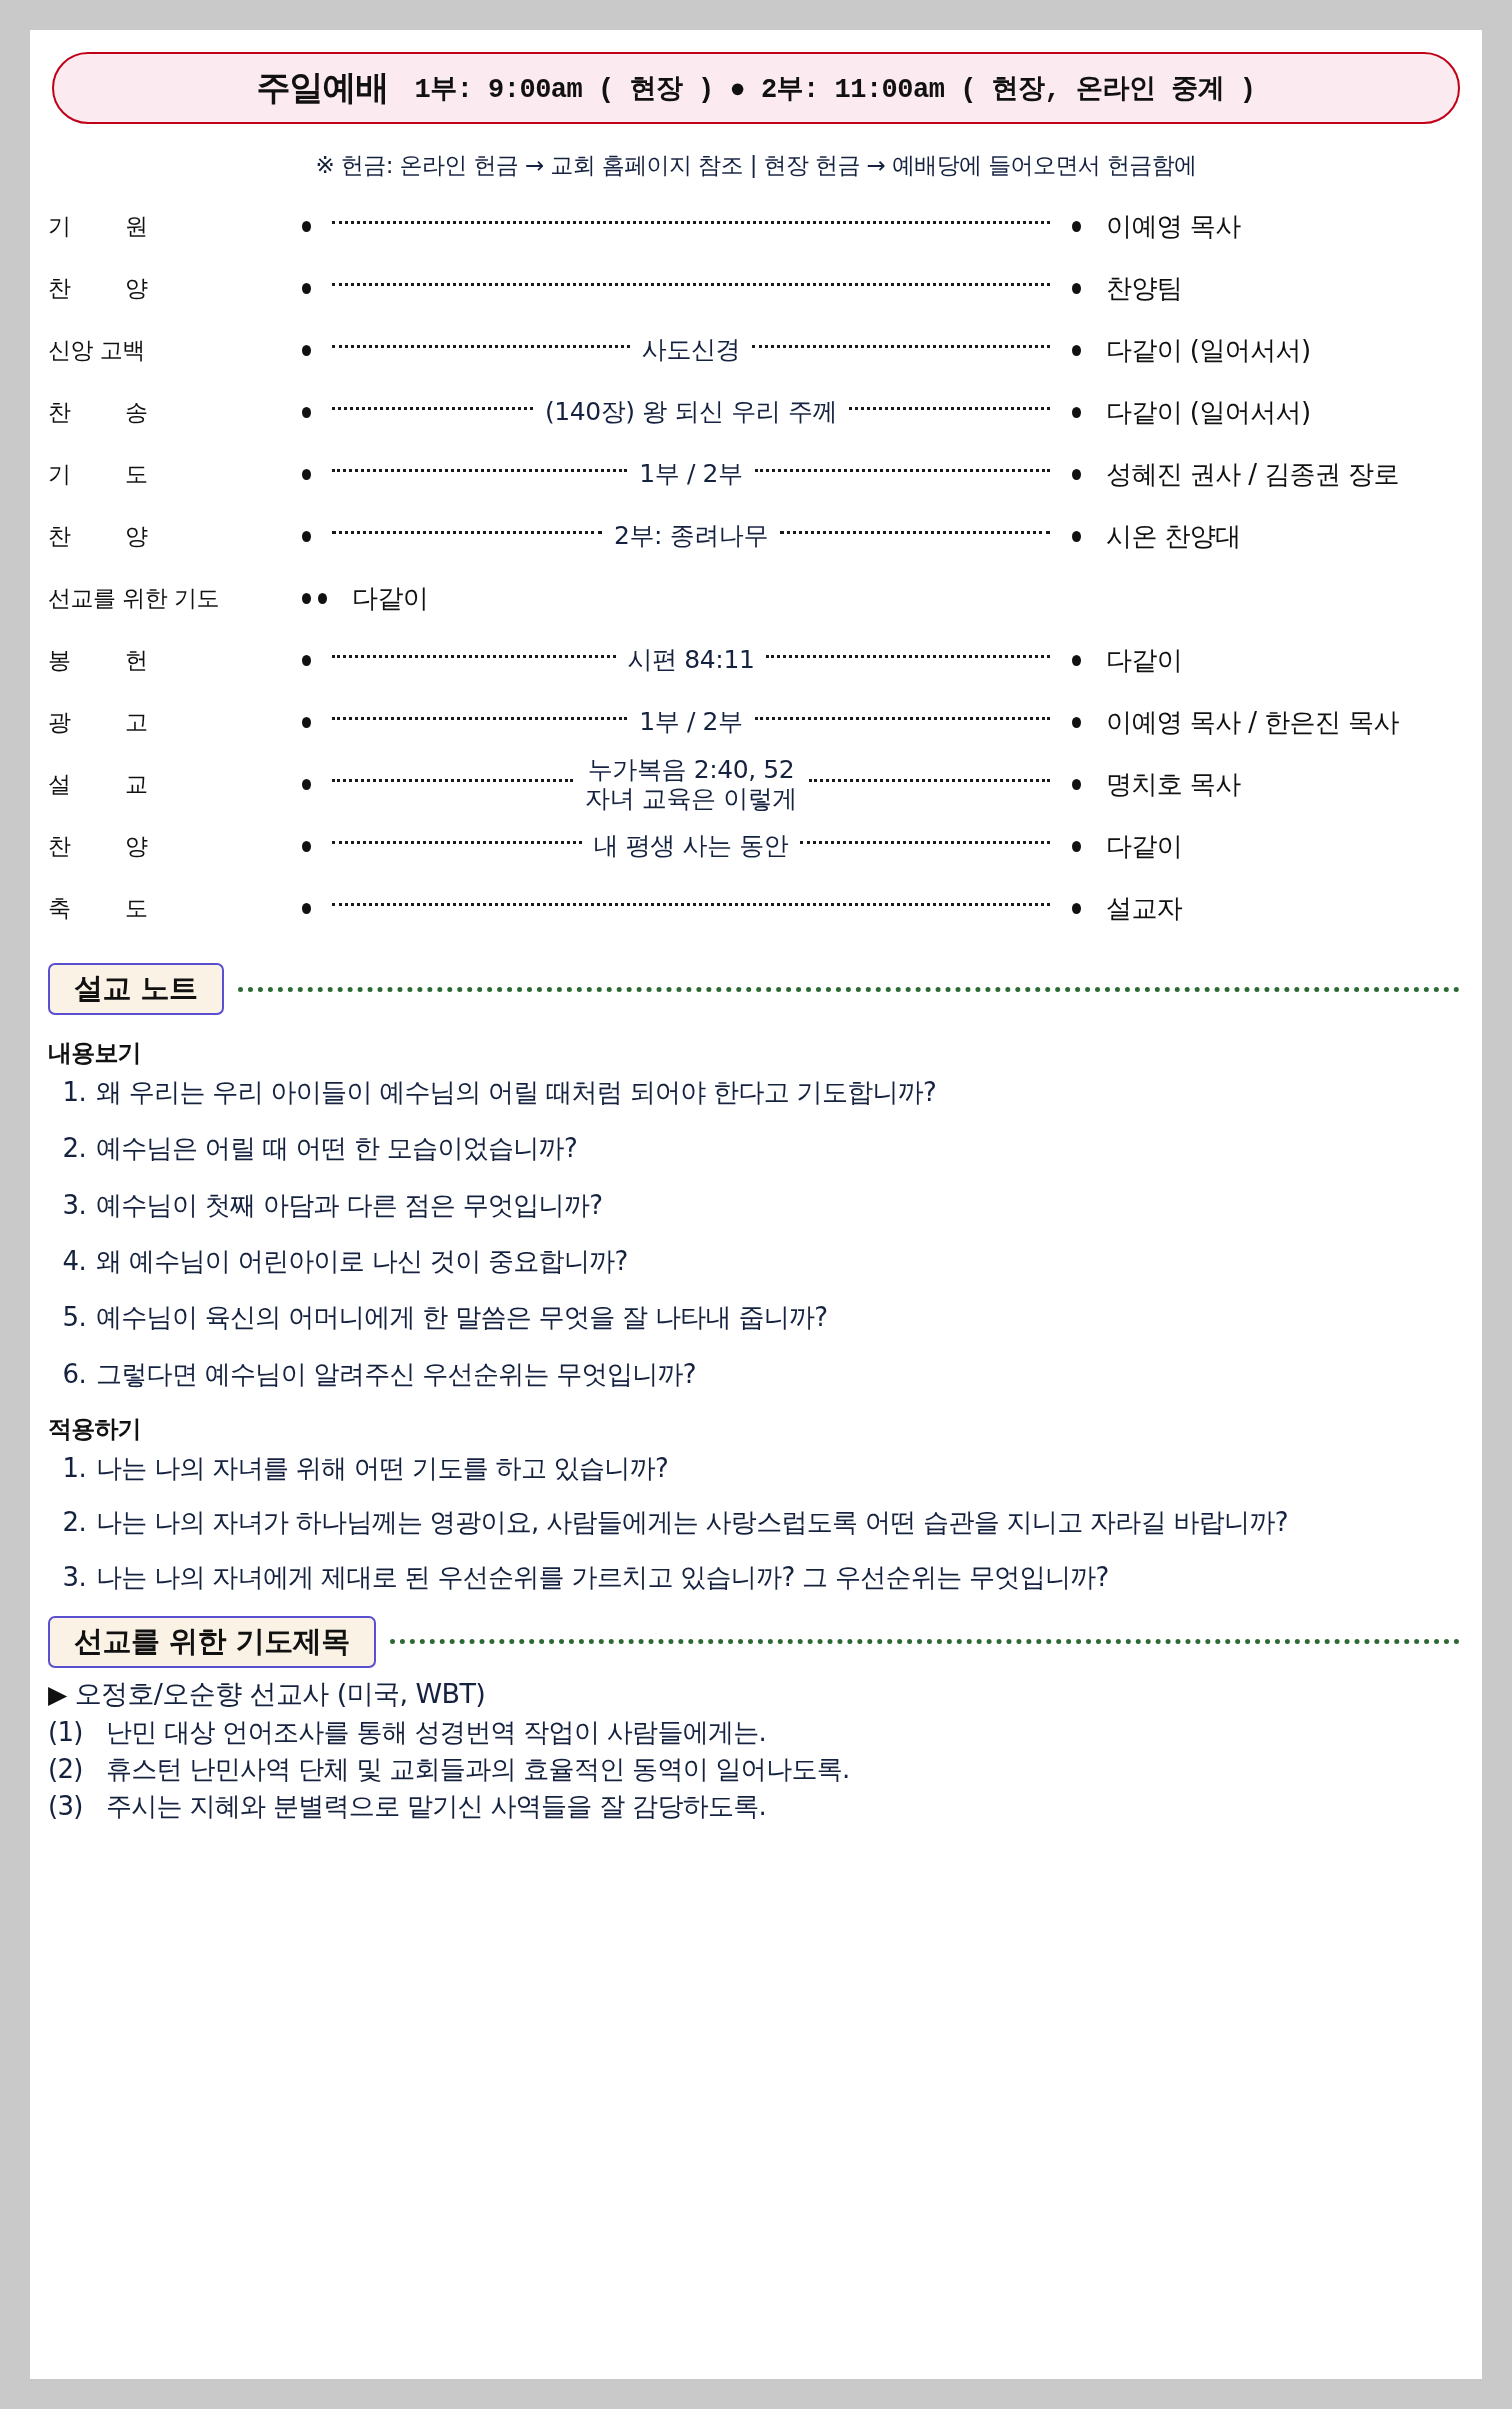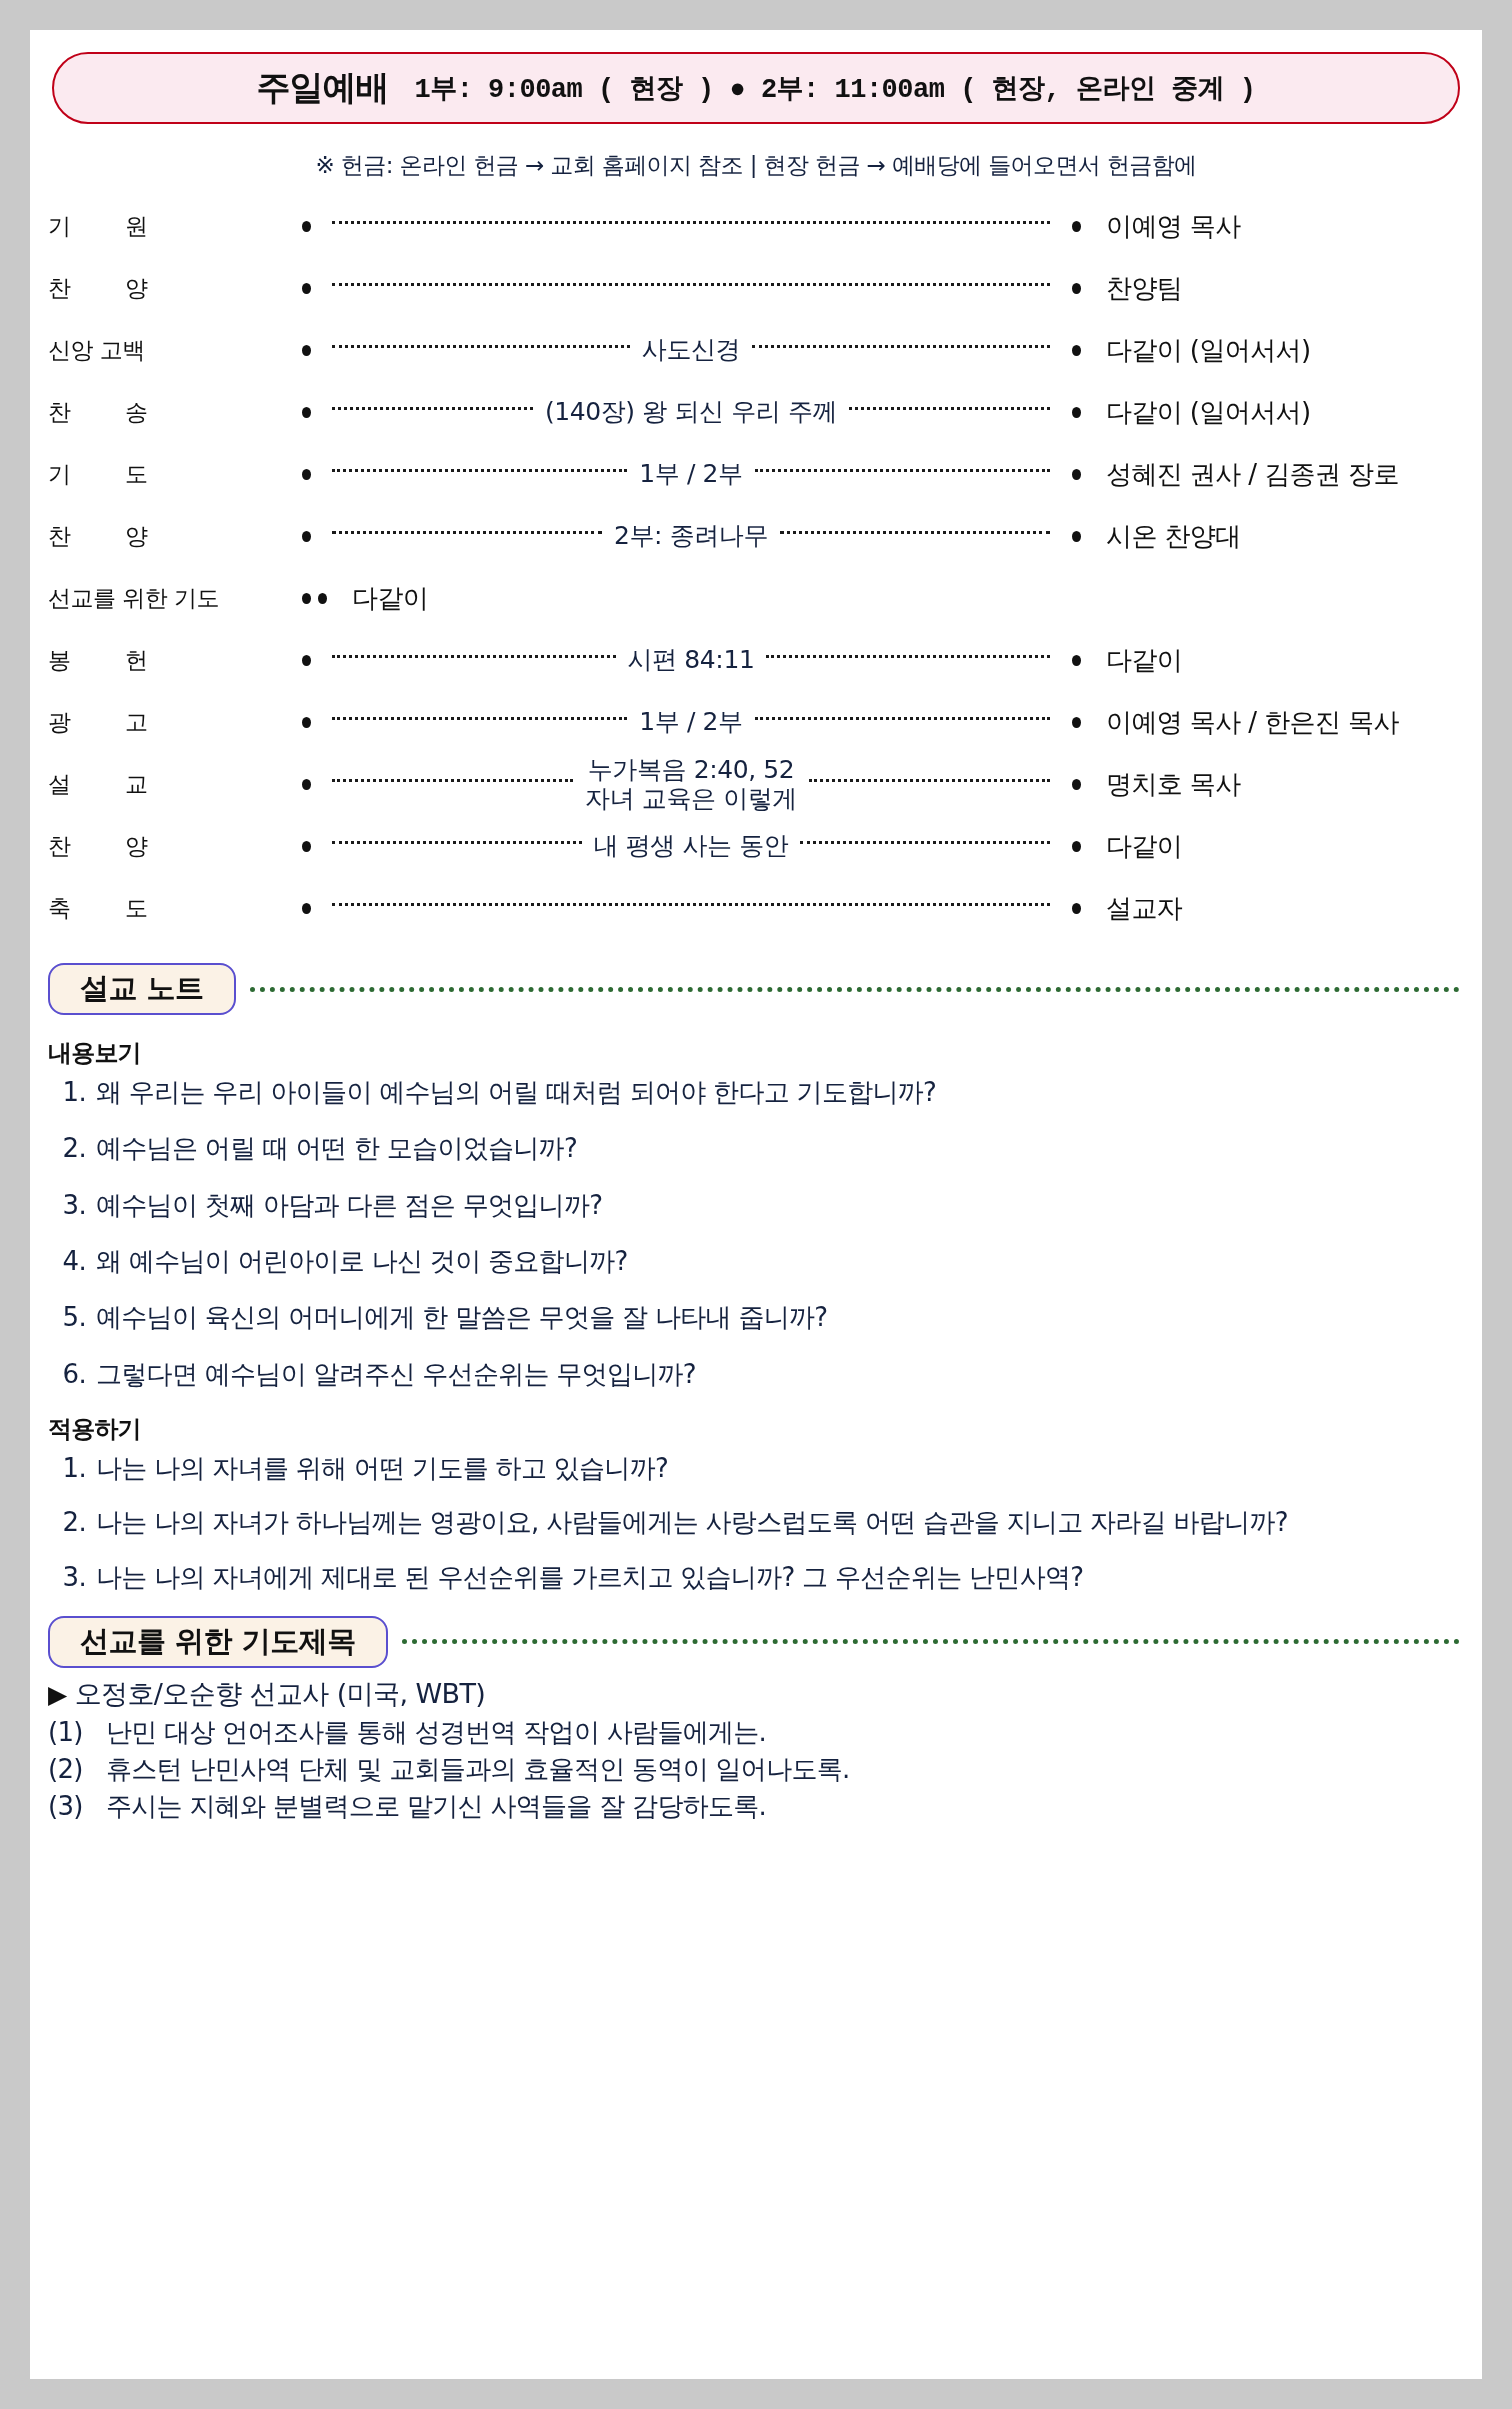--- a/index.html
+++ b/index.html
@@ -151,26 +151,26 @@
 
   
   .section-head {
     display: flex;
     align-items: center;
     margin: 0 18px;
   }
   .tab {
     border: 2.5px solid #5a4fcf;
     background: #fbf2e6;
-    border-radius: 16px;
+    border-radius: 7px;
     height: 52px;
     display: flex;
     align-items: center;
     justify-content: center;
-    padding: 0 30px;
+    padding: 0 24px;
     box-sizing: border-box;
   }
   .tab-label {
     font-size: 29px;
     font-weight: bold;
     color: #111;
     letter-spacing: -0.5px;
     white-space: nowrap;
   }
   .tab-rule {
@@ -472,21 +472,21 @@
           <div class="q-item" style="margin-bottom: 20px;">
             <span class="q-num">1.</span>
             <span class="q-text">나는 나의 자녀를 위해 어떤 기도를 하고 있습니까?</span>
           </div>
           <div class="q-item" style="margin-bottom: 20px;">
             <span class="q-num">2.</span>
             <span class="q-text">나는 나의 자녀가 하나님께는 영광이요, 사람들에게는 사랑스럽도록 어떤 습관을 지니고 자라길 바랍니까?</span>
           </div>
           <div class="q-item" style="margin-bottom: 20px;">
             <span class="q-num">3.</span>
-            <span class="q-text">나는 나의 자녀에게 제대로 된 우선순위를 가르치고 있습니까? 그 우선순위는 난민사역?</span>
+            <span class="q-text">나는 나의 자녀에게 제대로 된 우선순위를 가르치고 있습니까? 그 우선순위는 무엇입니까?</span>
           </div>
         </div>
     </div>
 
     <div class="section-head" style="margin-top:22px;">
       <div class="tab">
         <span class="tab-label">선교를 위한  기도제목</span>
       </div>
       <div class="tab-rule"></div>
     </div>

